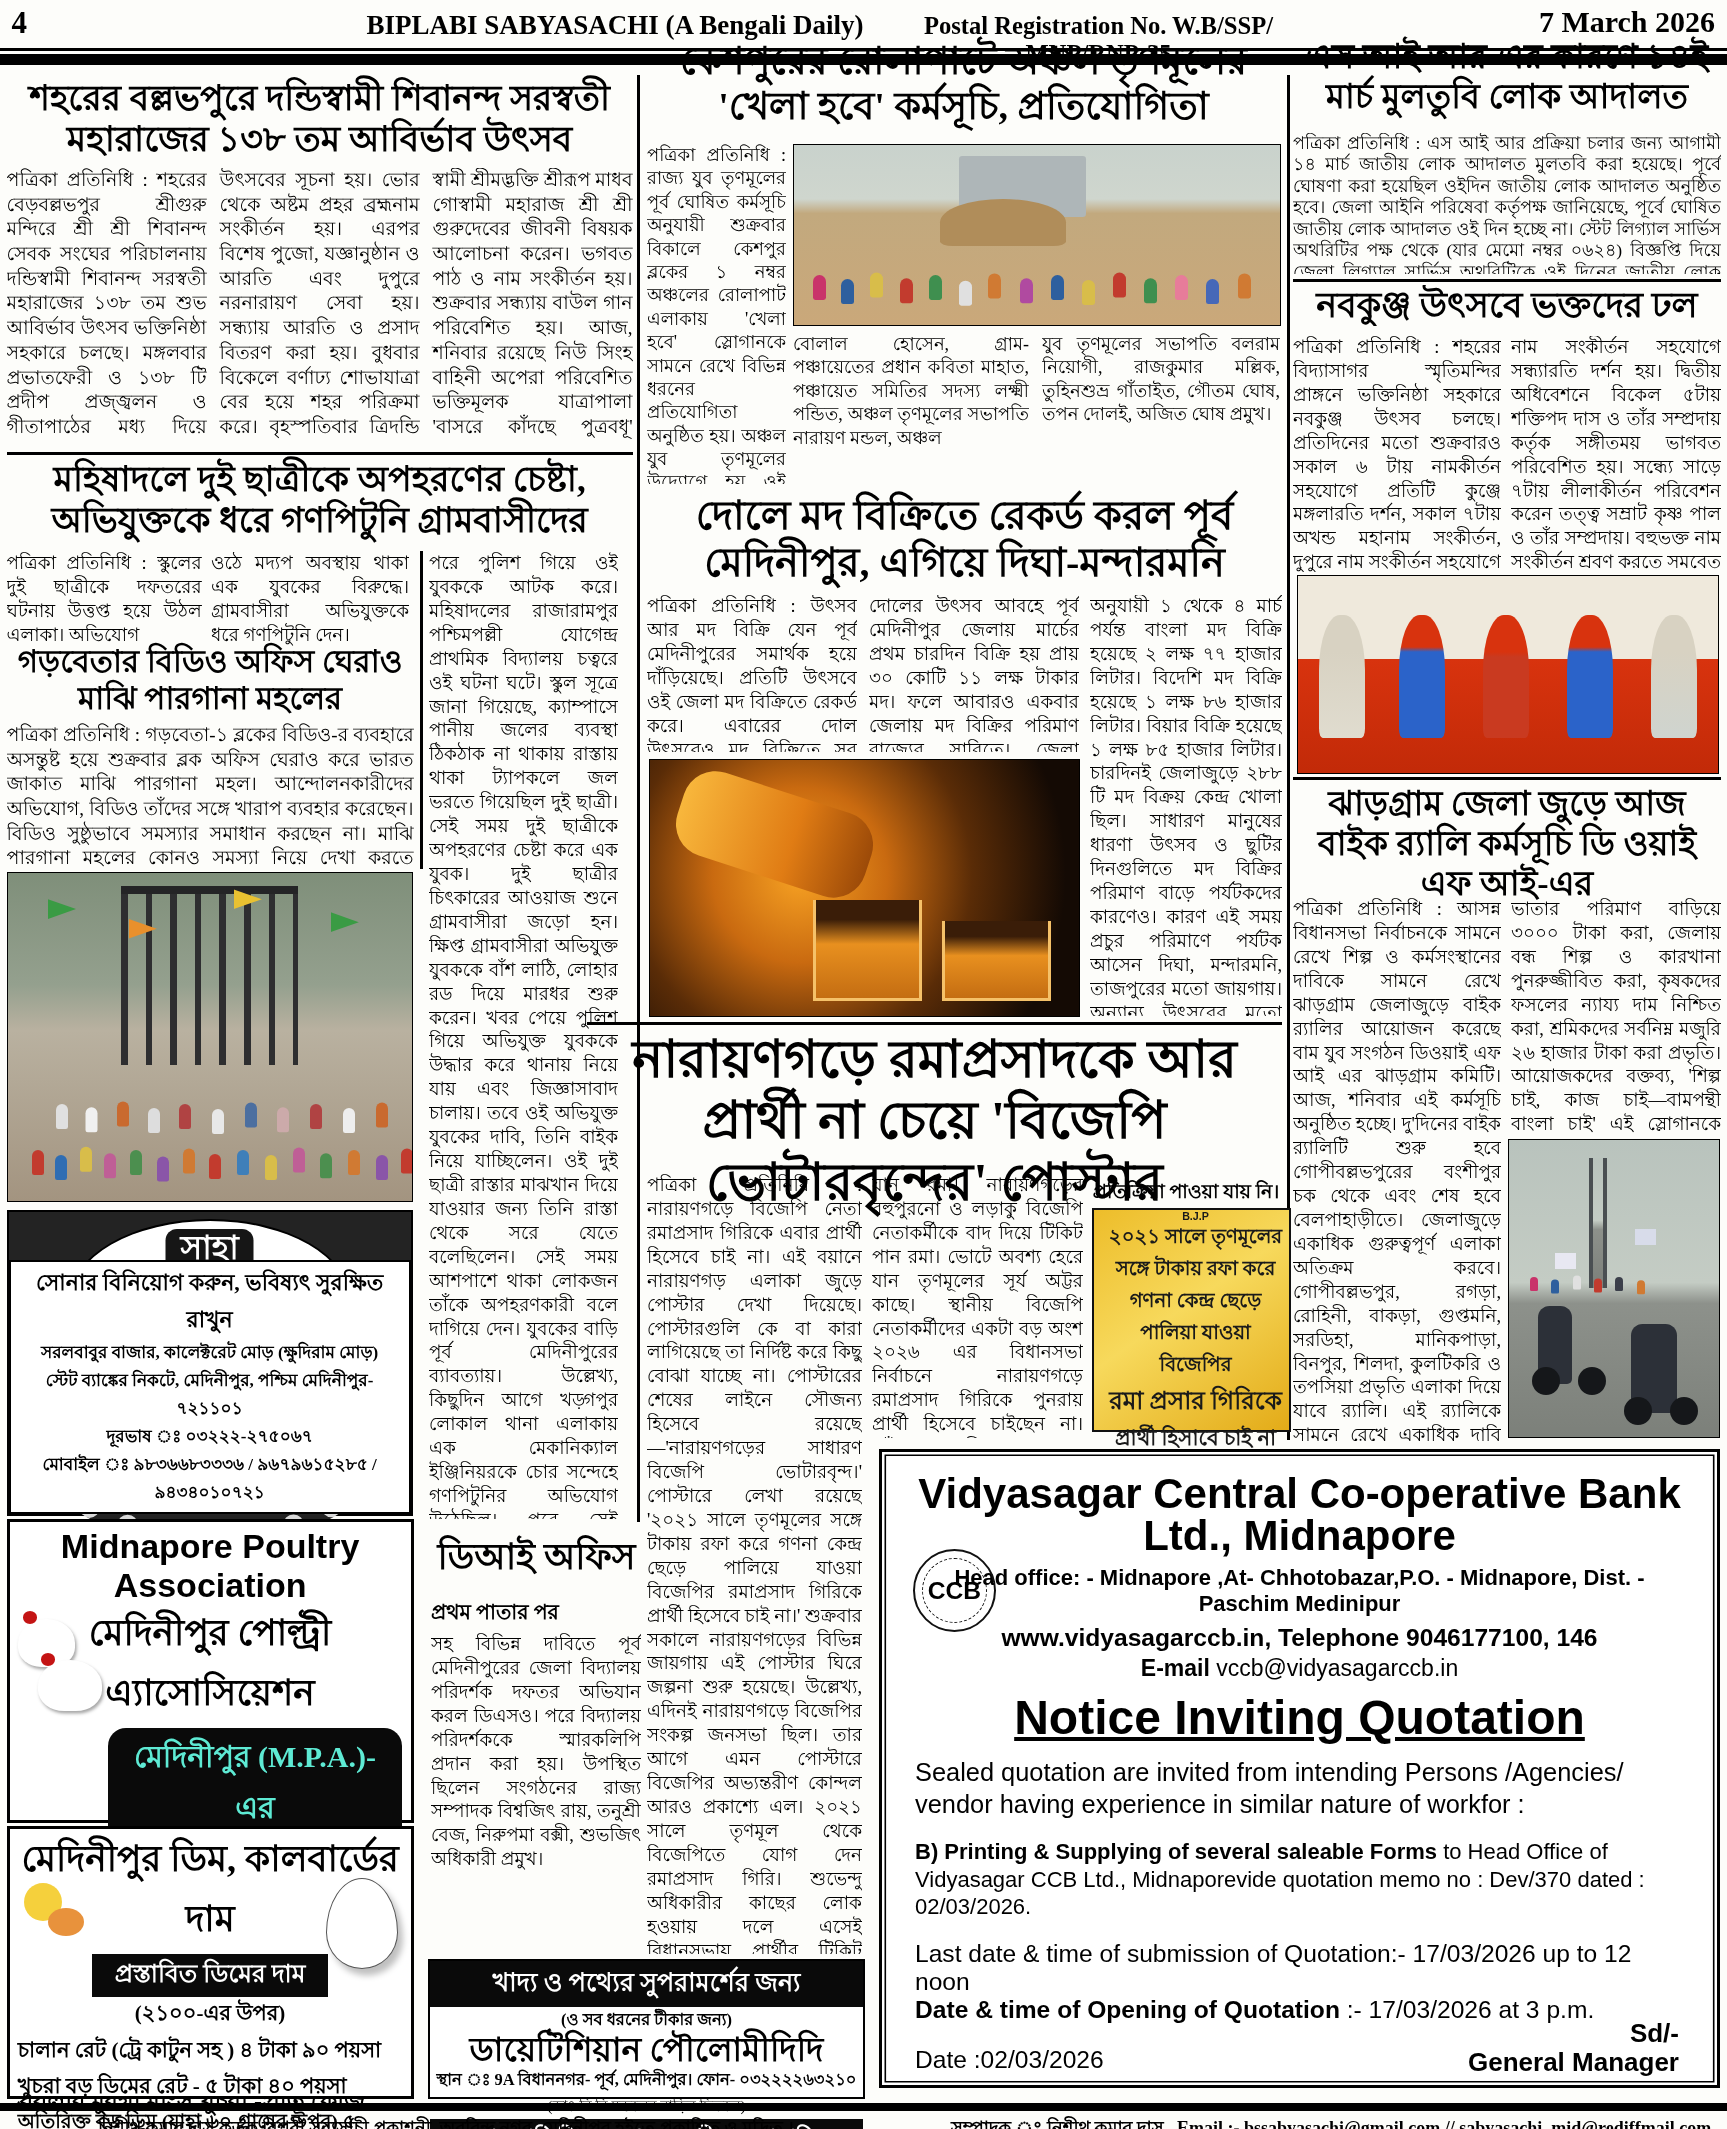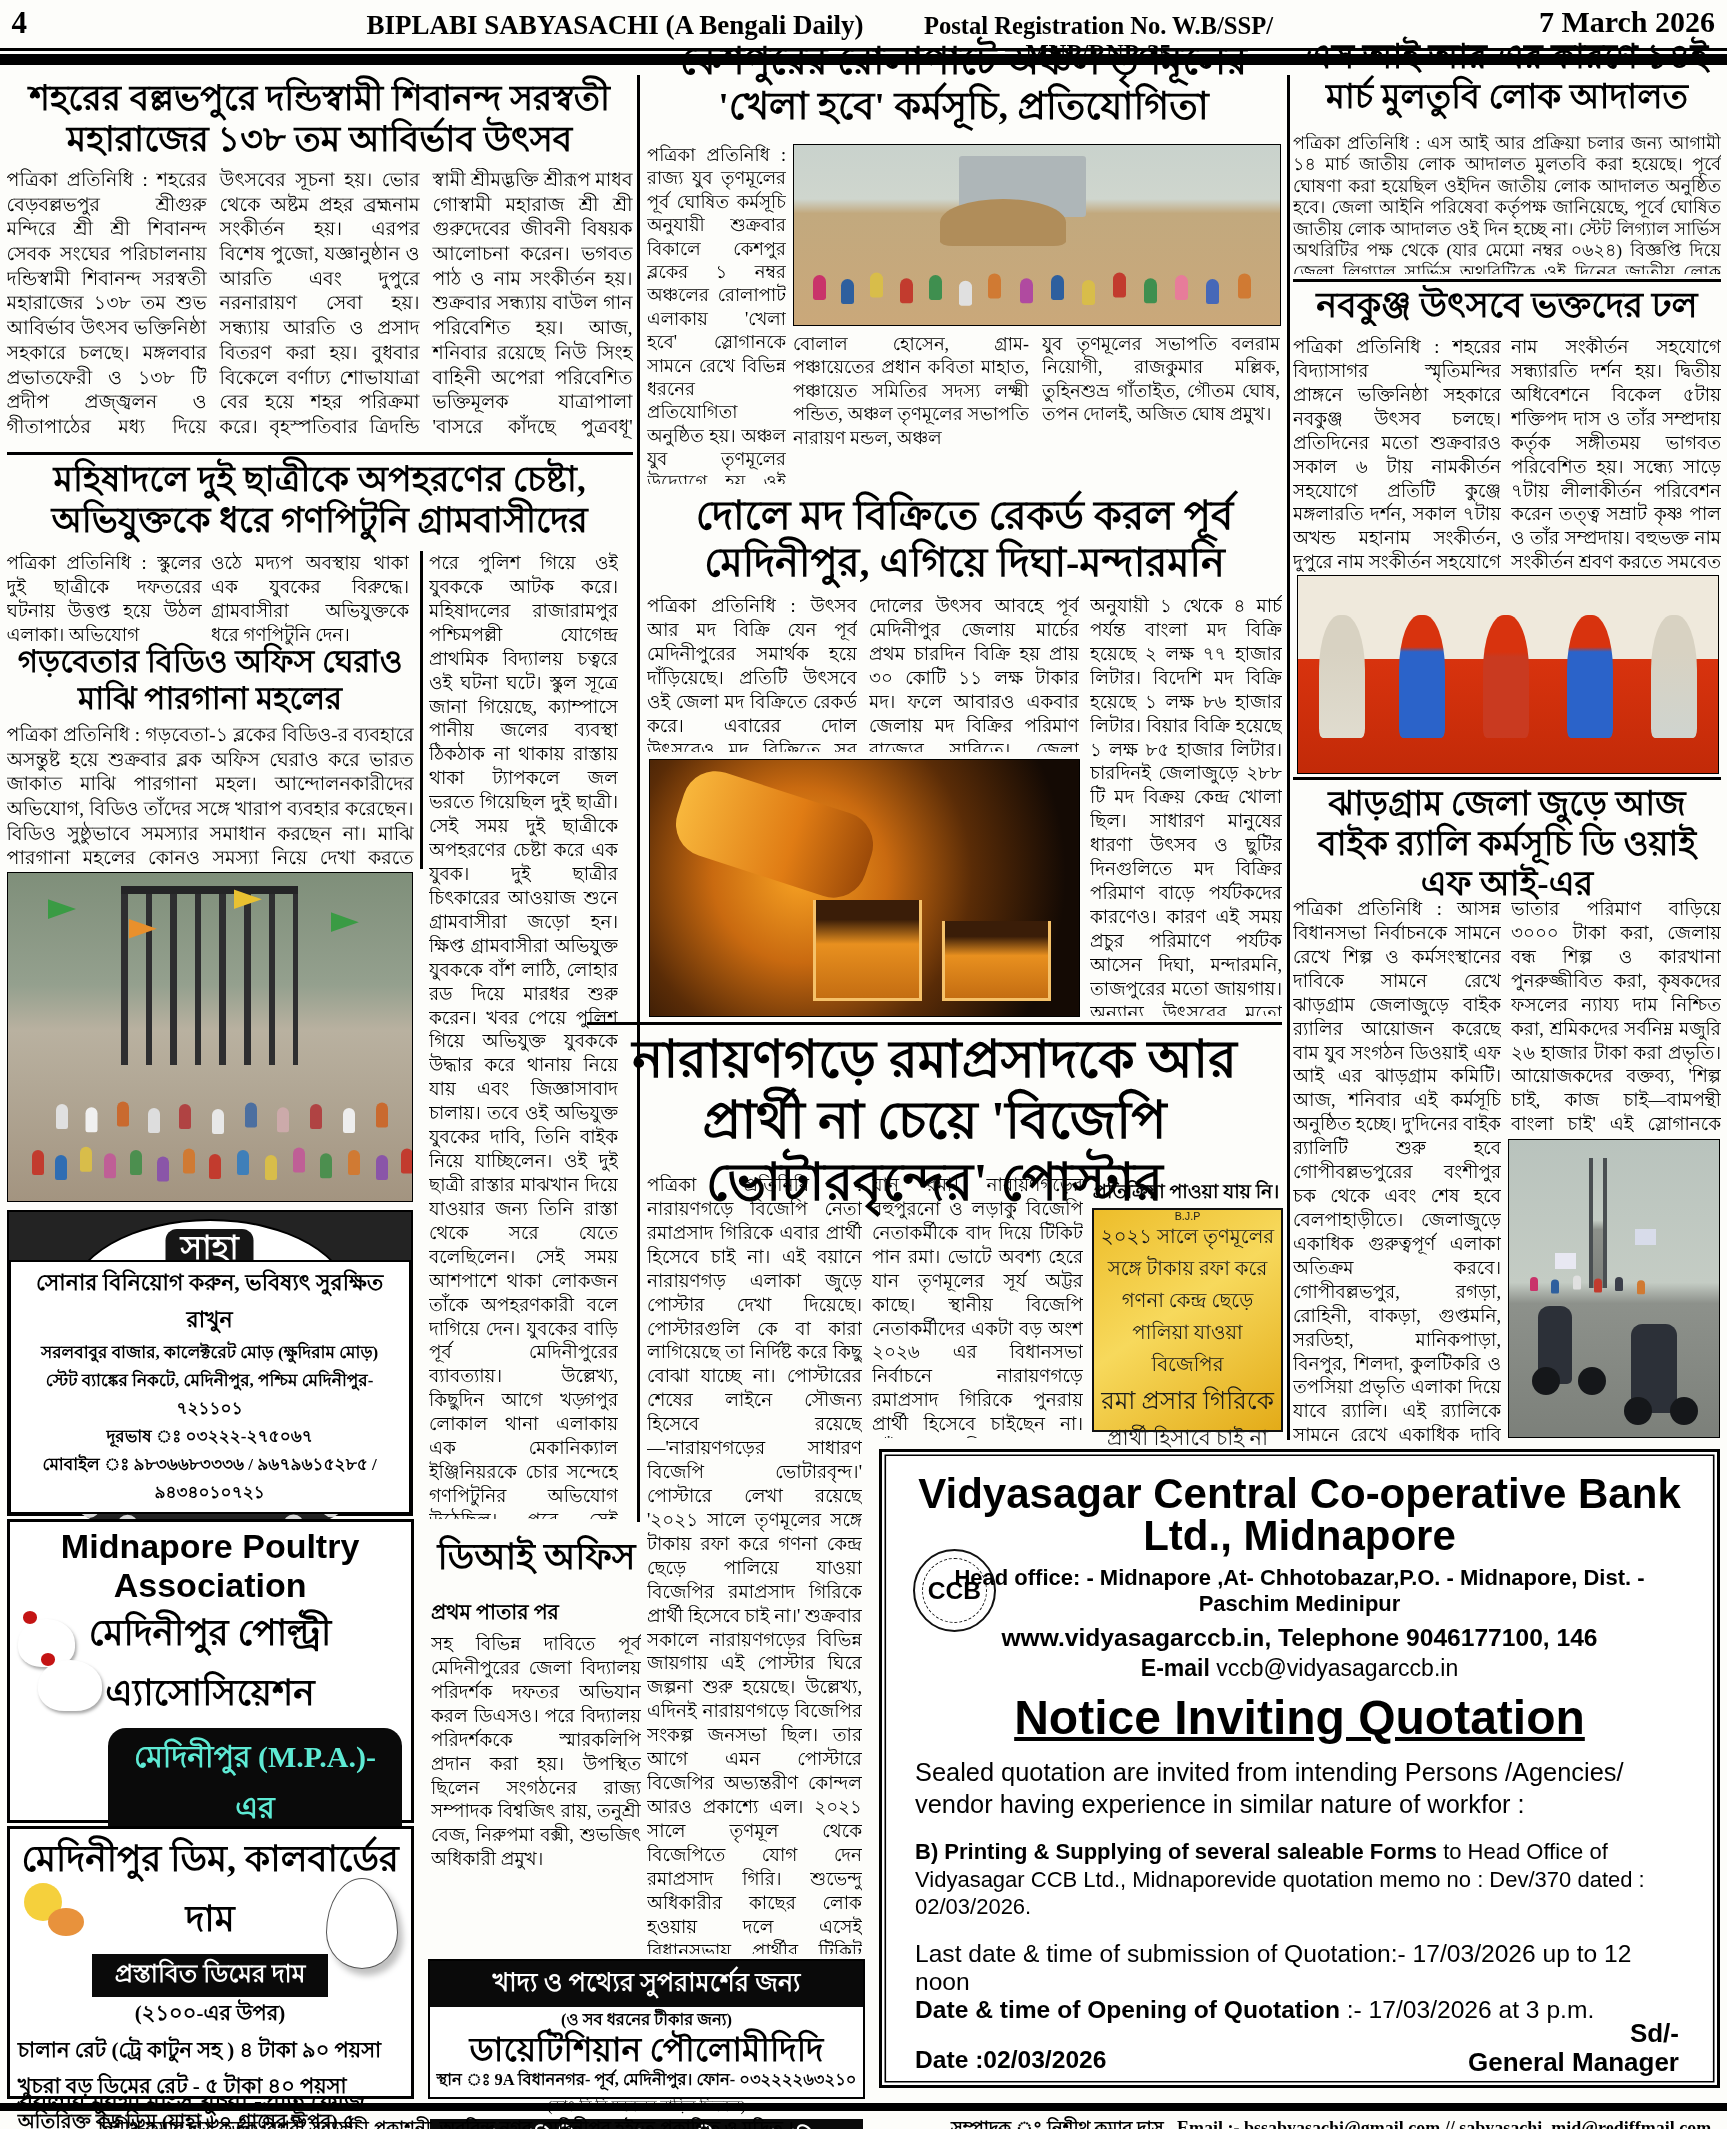--- a/index.html
+++ b/index.html
@@ -30,21 +30,21 @@
   
   .dy{background:linear-gradient(#efe9dc 0%,#efe9dc 42%,#d8330e 42%,#c22a08 100%);}
   .idol{position:absolute;bottom:18%;width:11%;height:62%;border-radius:45% 45% 8% 8%;}
   
   .bk{background:linear-gradient(#b9c3bd 0%,#c4ccc4 48%,#8d918b 55%,#7c807a 100%);}
   .bk .pole{position:absolute;left:38%;top:6%;width:5%;height:44%;border-left:4.1px solid #4a4f52;border-right:4.1px solid #4a4f52;}
   .bike{position:absolute;width:16%;height:26%;background:#2c3038;border-radius:11.5px 11.5px 4.9px 4.9px;}
   .bike:after{content:"";position:absolute;left:-6.6px;bottom:-11.5px;width:28px;height:28px;border-radius:50%;background:#15171a;box-shadow:46px 0 0 #15171a;}
   
   .poster{background:linear-gradient(145deg,#edbd2a,#f7d95c 45%,#e3ab18);border:2.5px solid #111;
-      color:#1a1a1a;text-align:center;font-weight:normal;}
+      color:#1a1a1a;text-align:center;font-weight:bold;padding-left:8px;}
   
   .saha{background:#232323;border:2.5px solid #000;}
   .saha .oval{position:absolute;left:50%;top:6.6px;transform:translateX(-50%);width:279px;height:161px;
       background:#fff;border-radius:50%;text-align:center;}
   .saha .plate{display:inline-block;margin-top:8.2px;background:#161616;color:#fff;border-radius:11.5px;
       padding:3.3px 14.8px;line-height:1.0;}
   .saha .arc{position:absolute;left:50%;top:49px;transform:translateX(-50%);width:352px;height:246px;
       border-radius:50%;border:21px dotted #d9d9d9;border-top-color:transparent;}
   .saha .pend{position:absolute;left:50%;top:246px;transform:translateX(-50%) rotate(45deg);width:21px;height:21px;background:#e6e6e6;}
   .saha .strip{position:absolute;left:0;right:0;bottom:0;background:#fff;text-align:center;padding:3.3px 1.6px 4.9px;}
@@ -249,21 +249,21 @@
     <div style="font-size:25.4px;margin-top:11.5px;line-height:1.25;">Sealed quotation are invited from intending Persons /Agencies/ vendor having experience in similar nature of workfor :</div>
     <div style="font-size:22px;margin-top:18px;line-height:1.25;">
       <span style="font-weight:bold;">B) Printing &amp; Supplying of several saleable Forms</span><span> to Head Office of Vidyasagar CCB Ltd., Midnaporevide quotation memo no : Dev/370 dated : 02/03/2026.</span>
     </div>
     <div style="font-size:24.6px;margin-top:19.7px;">Last date  &amp;  time of  submission of Quotation:-  17/03/2026 up to 12 noon</div>
     <div style="font-size:24.6px;">
       <span style="font-weight:bold;">Date  &amp; time of Opening of Quotation</span>
       <span>:-  17/03/2026 at        3 p.m.</span>
     </div>
 
-    <div style="position:absolute;left:33px;bottom:11.5px;font-size:24.6px;font-weight:bold;">Date :02/03/2026</div>
+    <div style="position:absolute;left:33px;bottom:11.5px;font-size:24.6px;font-weight:normal;">Date :02/03/2026</div>
     <div style="position:absolute;right:38px;bottom:36px;font-size:26px;font-weight:bold;text-align:right;">Sd/-</div>
     <div style="position:absolute;right:38px;bottom:6.6px;font-size:26px;font-weight:bold;text-align:right;">General Manager</div>
   </div>
 
   <div class="abs rule" style="left:0;top:2103px;width:1728px;height:8.2px;"></div>
   <div class="abs" style="left:98px;top:2114px;width:787px;font-size:18px;font-weight:bold;">নিশীথ কুমার দাস কর্তৃক বিপ্লবী সব্যসাচী প্রকাশনী, অরবিন্দ নগর, মেদিনীপুর হইতে প্রকাশিত ও মুদ্রিত ।</div>
   <div class="abs" style="left:951px;top:2114px;width:770px;font-size:18px;font-weight:bold;">সম্পাদক ঃ নিশীথ কুমার দাস ,    Email :- bssabyasachi@gmail.com //  sabyasachi_mid@rediffmail.com</div>
 
 </div>
 

